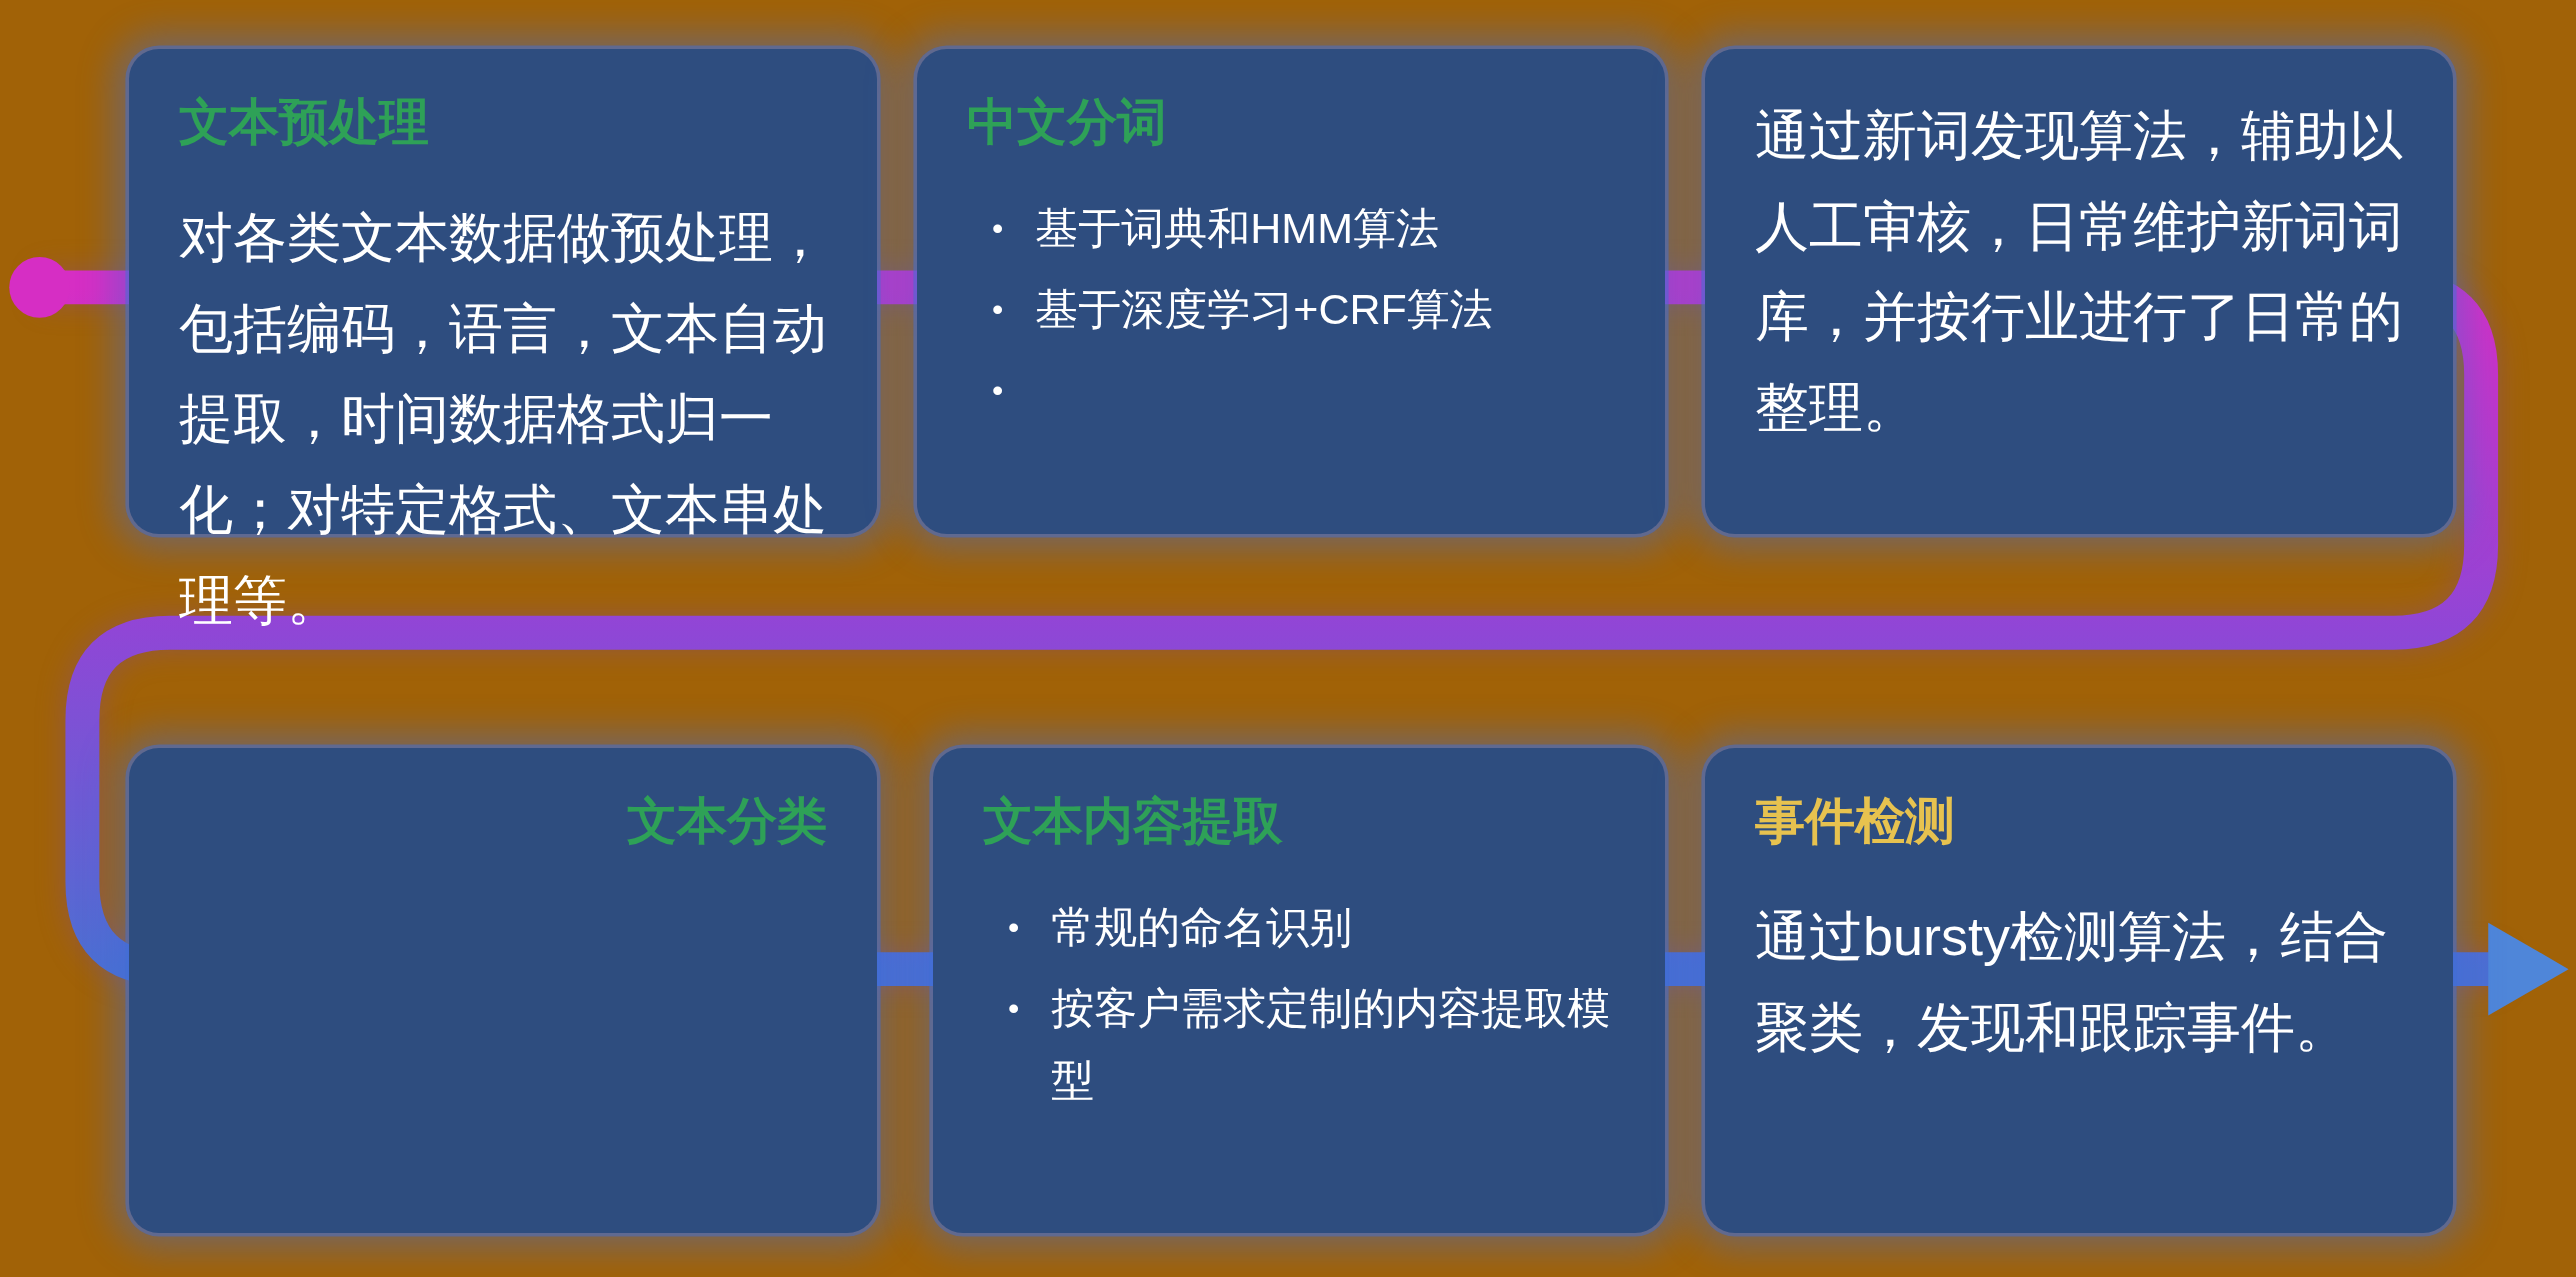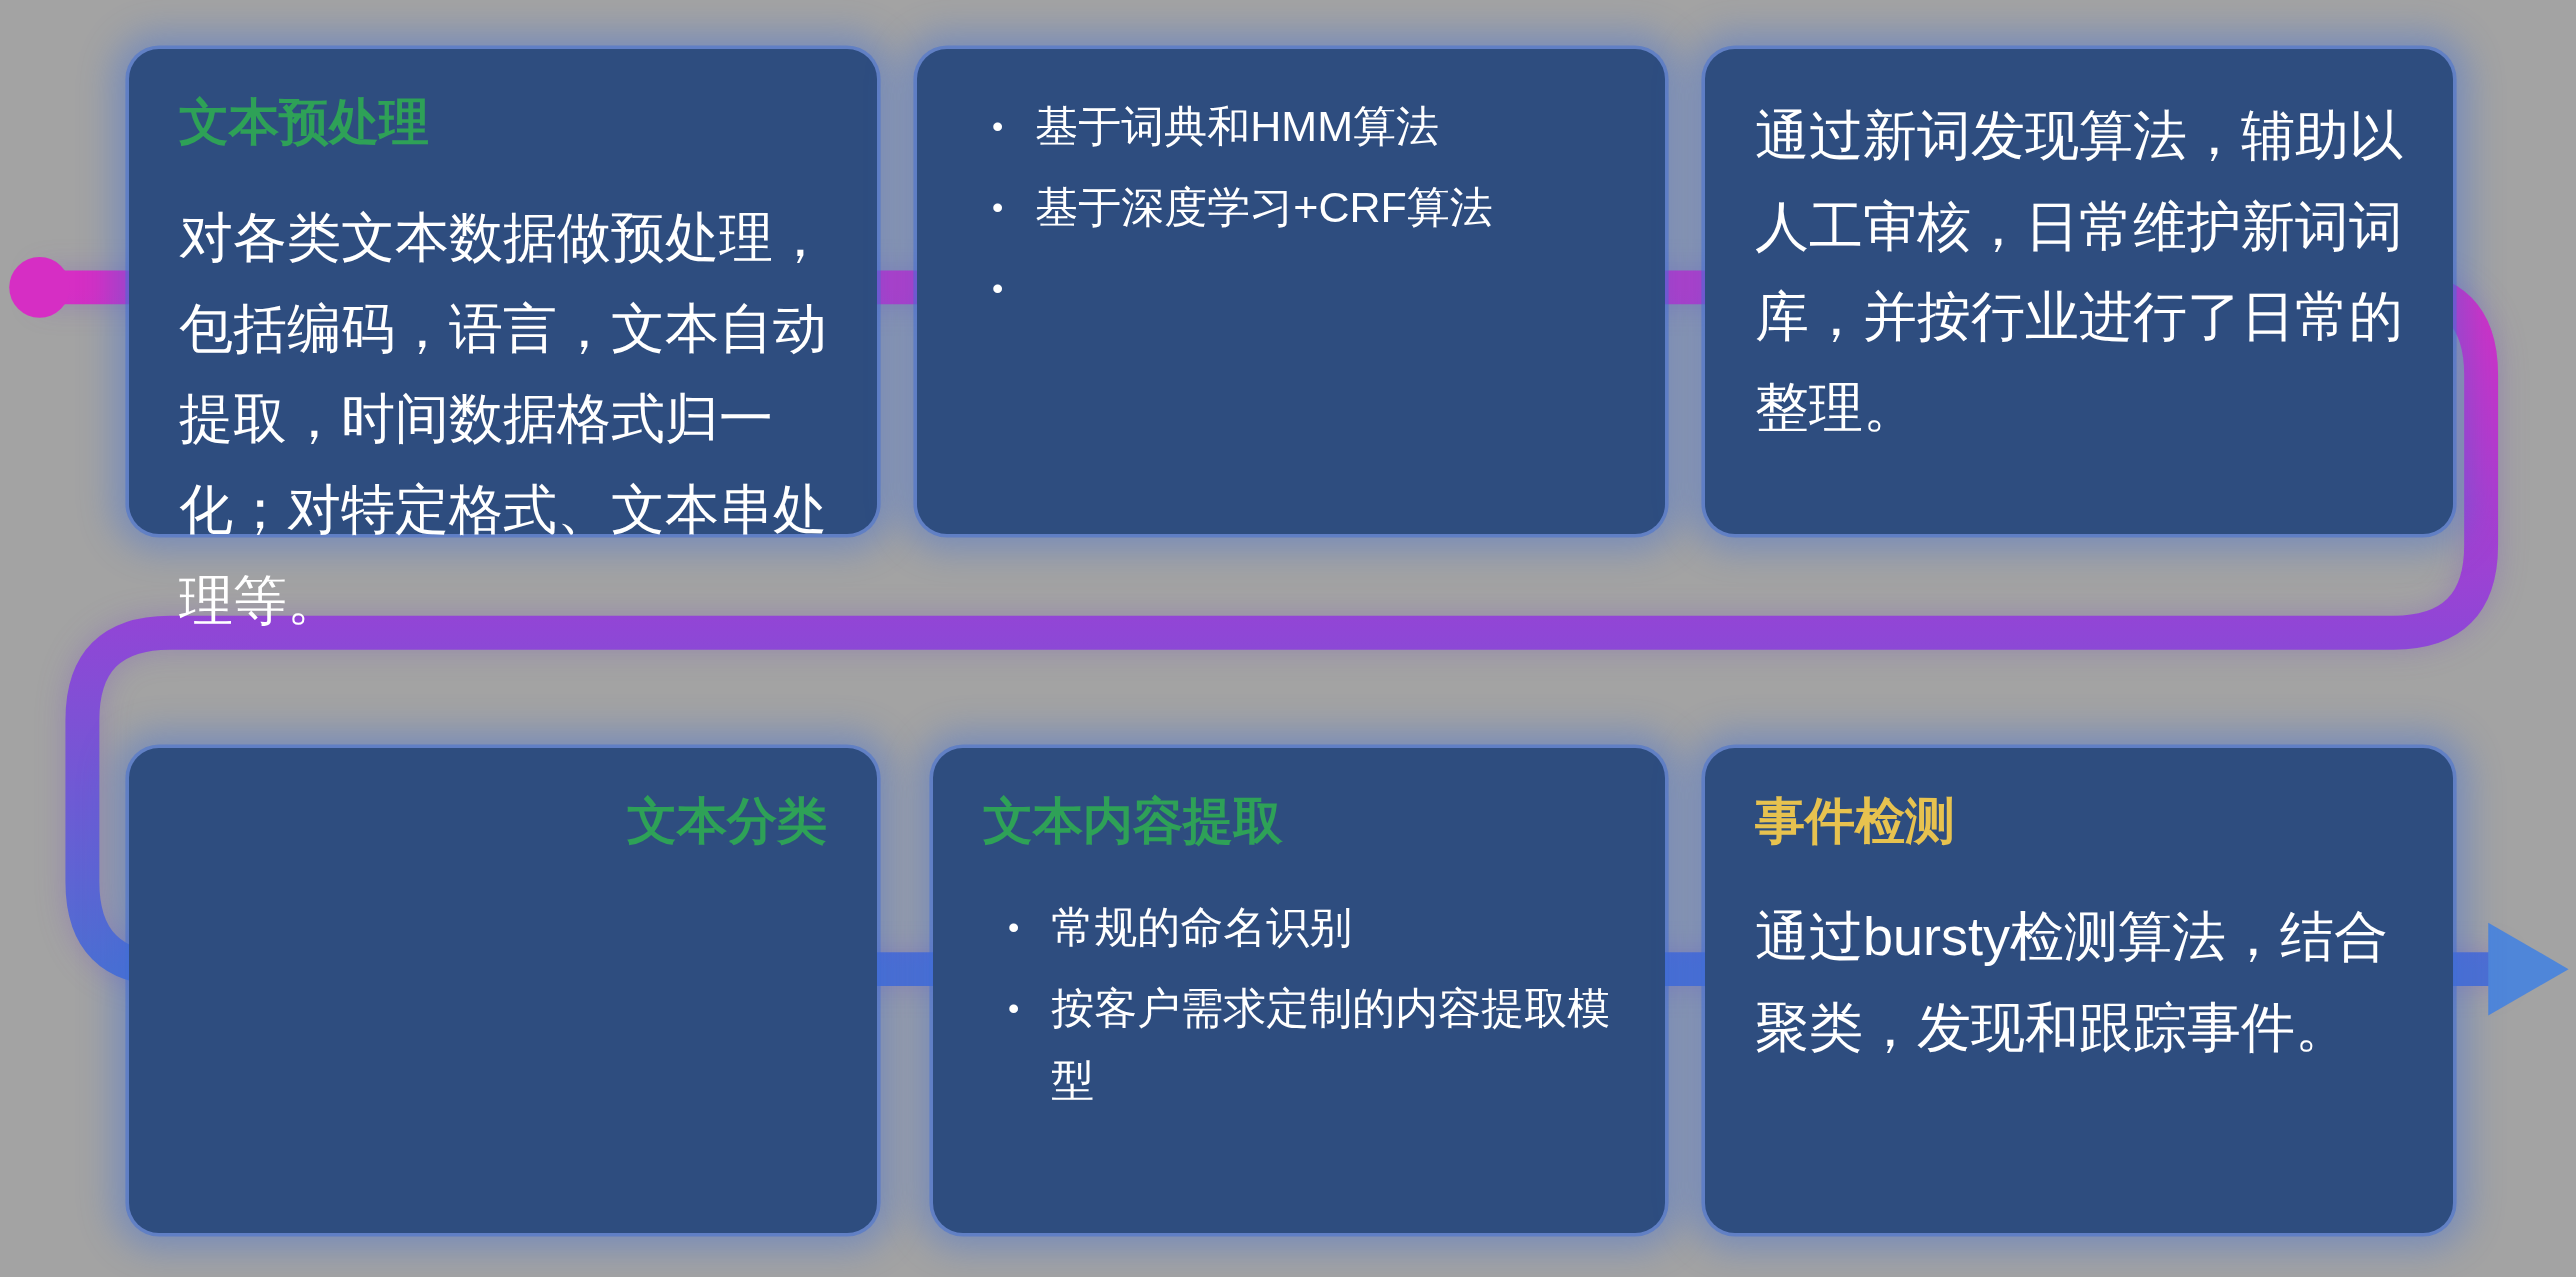--- a/index.html
+++ b/index.html
@@ -6,21 +6,21 @@
     margin: 0;
     padding: 0;
     background: #ffffff;
     font-family: "Liberation Sans", "DejaVu Sans", sans-serif;
   }
   .canvas {
     position: relative;
     width: 2576px;
     height: 1277px;
     overflow: hidden;
-    background: #a3a3a3;
+    background: #a16207;
     text-decoration: underline;
   }
   .flow-svg {
     position: absolute;
     left: 0;
     top: 0;
     width: 2576px;
     height: 1277px;
     z-index: 0;
   }
@@ -98,20 +98,21 @@
   </svg>
 
   <div class="cards-grid">
 
     <section class="card" style="background-color: rgb(46, 77, 127);">
       <h2 style="color: rgb(46, 161, 87);">文本预处理</h2>
       <p>对各类文本数据做预处理，包括编码，语言，文本自动提取，时间数据格式归一化；对特定格式、文本串处理等。</p>
     </section>
 
     <section class="card" style="background-color: rgb(46, 77, 127);">
+      <h2 style="color: rgb(46, 161, 87);">中文分词</h2>
       <ul class="bullets">
         <li>
           <span class="bullet-mark">•</span>
           <span>基于词典和HMM算法</span>
         </li>
         <li>
           <span class="bullet-mark">•</span>
           <span>基于深度学习+CRF算法</span>
         </li>
         <li>

